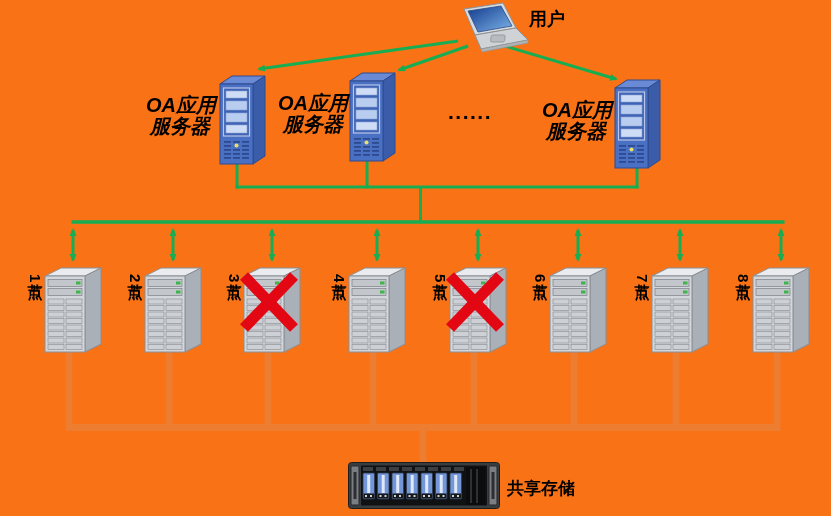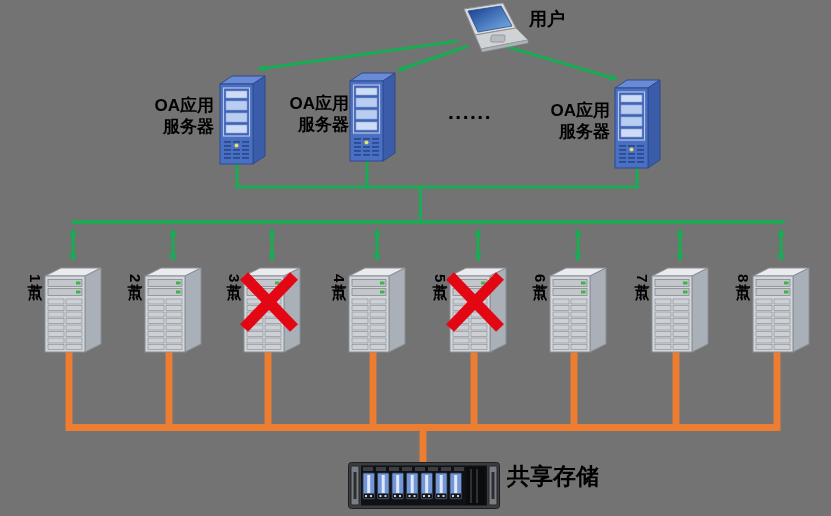--- a/index.html
+++ b/index.html
@@ -1,21 +1,21 @@
 <!DOCTYPE html>
 <html><head>
 <meta charset="utf-8">
 <style>
   html,body{margin:0;padding:0;}
   body{font-family:"Liberation Sans","DejaVu Sans",sans-serif;background:#ffffff;}
-  #canvas{position:relative;width:831px;height:516px;background:#737373;overflow:hidden;}
+  #canvas{position:relative;width:831px;height:516px;background:#f97316;overflow:hidden;}
   #wires{position:absolute;left:0;top:0;z-index:1;}
   .icon{position:absolute;z-index:2;}
   .lbl{position:absolute;z-index:3;color:#000;font-weight:bold;white-space:nowrap;}
-  .server-label{text-align:right;font-size:17px;line-height:21px;z-index:3;}
+  .server-label{text-align:center;font-size:20px;line-height:21px;z-index:3;font-style:italic;}
   .node-label{writing-mode:vertical-rl;text-orientation:mixed;font-size:15px;letter-spacing:1px;height:80px;}
   .ellipsis{font-size:21px;letter-spacing:1.5px;}
   .failx{position:absolute;z-index:4;}
 </style>
 </head>
 <body>
 
 <div id="canvas">
 
   <svg id="wires" width="831" height="516">
@@ -532,15 +532,15 @@
             <rect x="0.5" y="20.5" width="10.5" height="5" fill="#17181a"></rect>
             <rect x="2" y="22" width="2" height="2" fill="#cfd3d8"></rect>
             <rect x="7" y="22" width="2" height="2" fill="#cfd3d8"></rect>
           </g>
       </g>
       <rect x="118" y="5" width="19" height="38" fill="#0b0c0d"></rect>
       <rect x="122" y="7" width="2" height="34" fill="#2e3134"></rect>
       <rect x="128" y="7" width="2" height="34" fill="#2e3134"></rect>
     </svg>
   </div>
-  <div class="lbl" style="left:507px;top:461px;font-size:23px;">共享存储</div>
+  <div class="lbl" style="left:507px;top:477px;font-size:17px;">共享存储</div>
 
 </div>
 
 </body></html>

